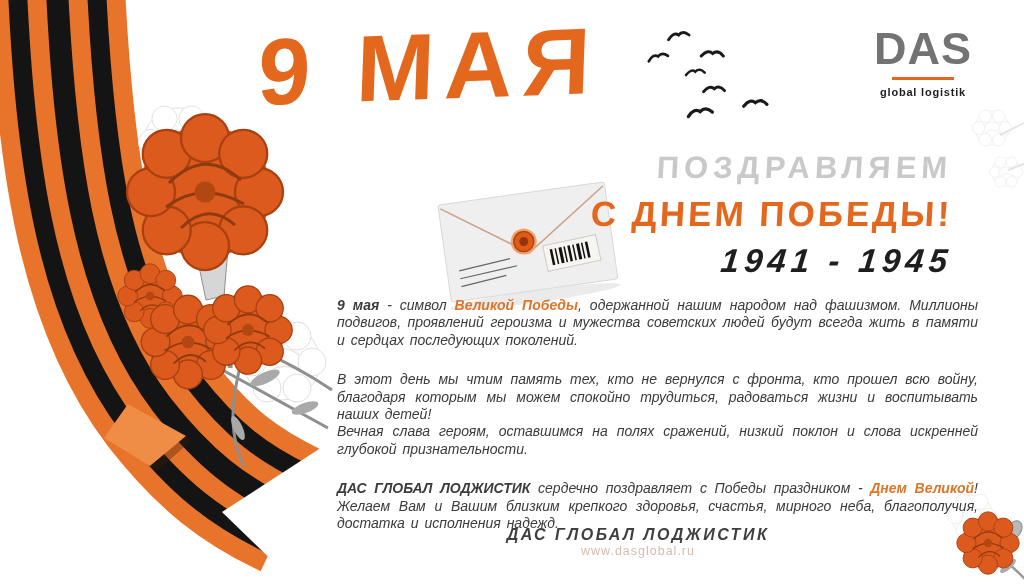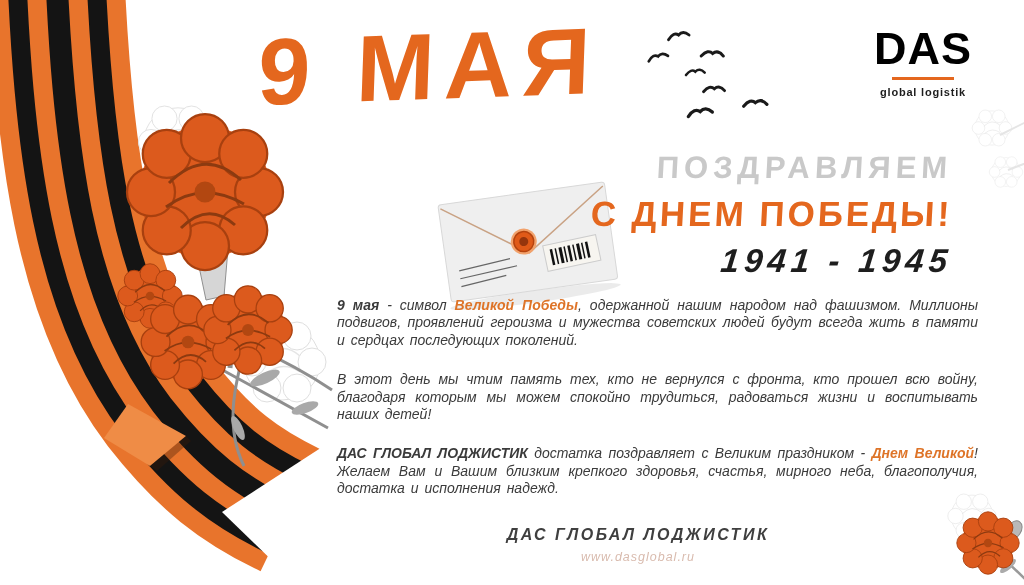--- a/index.html
+++ b/index.html
@@ -5,21 +5,21 @@
   html,body{margin:0;padding:0;background:#fff;}
   .canvas{position:relative;width:1024px;height:585px;overflow:hidden;background:#fff;
           font-family:"Liberation Sans",sans-serif;}
   .art{position:absolute;left:0;top:0;width:1024px;height:585px;z-index:1;}
   
   .title{position:absolute;left:258px;top:20px;z-index:3;
          font-size:94px;line-height:1;font-weight:800;color:#E4671E;
          letter-spacing:10px;transform:rotate(-2deg) skewX(-4deg);white-space:nowrap;}
   
   .logo{position:absolute;right:52px;top:26px;z-index:3;text-align:center;}
-  .logo-name{font-size:45px;line-height:1;font-weight:800;color:#000000;letter-spacing:1px;}
+  .logo-name{font-size:45px;line-height:1;font-weight:800;color:#737373;letter-spacing:1px;}
   .logo-rule{width:62px;height:3px;background:#E4671E;margin:6px auto 6px auto;}
   .logo-tagline{font-size:11px;font-weight:600;color:#1d1d1d;letter-spacing:0.8px;}
   
   .greeting{position:absolute;right:72px;top:150px;z-index:3;text-align:right;}
   .congrats{font-size:31px;font-weight:800;color:#C9C9C9;letter-spacing:5px;
             transform:skewX(-3deg);white-space:nowrap;}
   .victory{font-size:35px;font-weight:800;color:#E4671E;letter-spacing:3px;
            margin-top:8px;transform:skewX(-3deg);white-space:nowrap;}
   .years{font-size:33px;font-weight:700;font-style:italic;color:#1e1e1e;
          letter-spacing:5px;margin-top:8px;transform:skewX(-6deg);white-space:nowrap;}
@@ -29,21 +29,21 @@
             text-align:justify;word-spacing:2px;}
   .bodytext p{margin:0;}
   .bodytext p + p{margin-top:22px;}
   .b{font-weight:700;}
   .hl{font-weight:700;color:#DE7428;}
   .blockline{display:block;}
   
   .footer{position:absolute;left:412px;top:526px;width:452px;z-index:3;text-align:center;}
   .footer-company{font-size:16px;font-weight:600;font-style:italic;color:#3F3F3F;
                   letter-spacing:2.5px;}
-  .footer-url{font-size:12.5px;font-style:italic;color:#D9BBAE;letter-spacing:1px;margin-top:6px;}
+  .footer-url{font-size:12.5px;color:#D9BBAE;letter-spacing:1px;}
 </style>
 </head>
 <body>
 
 <div class="canvas">
 
   <svg class="art" viewBox="0 0 1024 585">
     <defs>
       <g id="carn">
         <circle r="44" fill="#DC5A1D"></circle>
@@ -163,22 +163,23 @@
   <div class="greeting">
     <div class="congrats">ПОЗДРАВЛЯЕМ</div>
     <div class="victory">С ДНЕМ ПОБЕДЫ!</div>
     <div class="years">1941 - 1945</div>
   </div>
 
   <div class="bodytext">
     <p><span class="b">9 мая</span><span> - символ </span><span class="hl">Великой Победы</span><span>, одержанной нашим народом над фашизмом. Миллионы подвигов, проявлений героизма и мужества советских людей будут всегда жить в памяти и сердцах последующих поколений.</span></p>
     <p>
         <span class="blockline">В этот день мы чтим память тех, кто не вернулся с фронта, кто прошел всю войну, благодаря которым мы можем спокойно трудиться, радоваться жизни и воспитывать наших детей!</span>
+        <span class="blockline">Вечная слава героям, оставшимся на полях сражений, низкий поклон и слова искренней глубокой признательности.</span>
       </p>
-    <p><span class="b">ДАС ГЛОБАЛ ЛОДЖИСТИК</span><span> достатка поздравляет с Великим праздником - </span><span class="hl">Днем Великой</span><span>! Желаем Вам и Вашим близким крепкого здоровья, счастья, мирного неба, благополучия, достатка и исполнения надежд.</span></p>
+    <p><span class="b">ДАС ГЛОБАЛ ЛОДЖИСТИК</span><span> сердечно поздравляет с Победы праздником - </span><span class="hl">Днем Великой</span><span>! Желаем Вам и Вашим близким крепкого здоровья, счастья, мирного неба, благополучия, достатка и исполнения надежд.</span></p>
   </div>
 
   <div class="footer">
     <div class="footer-company">ДАС ГЛОБАЛ ЛОДЖИСТИК</div>
     <div class="footer-url">www.dasglobal.ru</div>
   </div>
 
 </div>
 
 </body></html>

